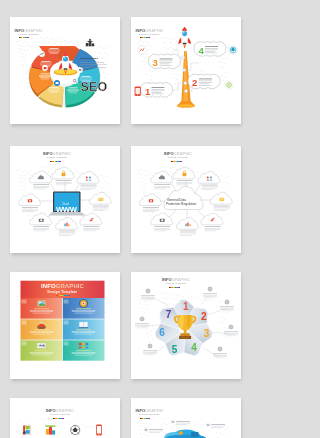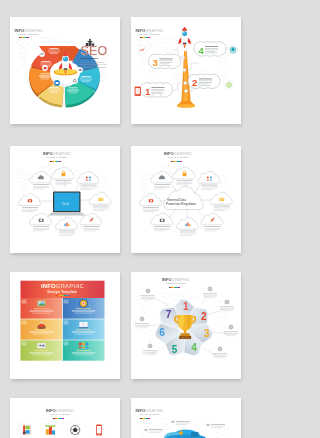--- a/index.html
+++ b/index.html
@@ -7,27 +7,27 @@
   .grid{position:absolute;left:0;top:0;width:252px;height:438px;}
   .card{position:absolute;width:110px;height:107px;background:#fff;box-shadow:1.2px 2px 3.5px rgba(0,0,0,.17);overflow:hidden;}
   svg.cv{position:absolute;left:0;top:0;display:block}
   .logo{position:absolute;line-height:1}
   .lg1{font-size:4.1px;font-weight:bold;letter-spacing:-.05px;white-space:nowrap}
   .lg1 b{color:#5a5a5a;font-weight:bold}
   .lg1 i{color:#cfcfcf;font-style:normal;font-weight:bold}
   .lg2{font-size:2.4px;color:#b4b4b4;white-space:nowrap;letter-spacing:.1px;margin-top:1.2px;font-weight:bold;text-align:center}
   .bar{display:flex;height:1.2px;margin-top:1.1px}
   .bar i{flex:1;display:block}
-  .seo{position:absolute;font-size:12.5px;font-weight:normal;letter-spacing:.2px;line-height:12.5px;
-       color:#b91c1c;-webkit-text-stroke:.5px #ded5c2;}
+  .seo{position:absolute;font-size:12.5px;font-weight:bold;letter-spacing:.2px;line-height:12.5px;
+       color:#0f172a;margin-top:36px;-webkit-text-stroke:.5px #ded5c2;}
   .c1side{position:absolute;width:28px}
   .c1side .h{font-size:2.2px;color:#3c3c3c;font-weight:bold;line-height:2.6px}
   .c1side .b{font-size:2px;color:#9a9a9a;line-height:2.7px;margin-top:1.2px}
   .num{position:absolute;font-size:9.5px;font-weight:bold;line-height:9.5px;letter-spacing:-.3px}
-  .www{position:absolute;left:46px;top:39px;font-size:7.6px;font-weight:bold;color:#fff;letter-spacing:-.35px;line-height:8px}
+  .www{position:absolute;left:46px;top:60px;font-size:7.6px;font-weight:bold;color:#fff;letter-spacing:-.35px;line-height:8px}
   .wwwsub{position:absolute;left:52px;top:57px;font-size:2.6px;color:#d8f0fc;line-height:3px}
   .gdpr1{position:absolute;left:36px;top:52px;font-size:3.4px;color:#4a4a4a;line-height:4px;letter-spacing:-.1px}
   .gdpr2{position:absolute;left:35px;top:56px;font-size:3.4px;color:#4a4a4a;line-height:4px;letter-spacing:-.1px}
   .bhead{position:absolute;left:10.5px;top:11px;width:84px;text-align:center}
   .bh1{font-size:6px;font-weight:bold;line-height:6.5px;letter-spacing:.1px}
   .bh1 b{color:#fff}
   .bh1 i{color:#f8c4b4;font-style:normal}
   .bh2{font-size:3.2px;color:#fff;line-height:4px;letter-spacing:.3px;font-weight:bold;margin-top:.6px}
   .hn{position:absolute;font-size:10px;font-weight:bold;line-height:10px;letter-spacing:-.4px}
 </style>

